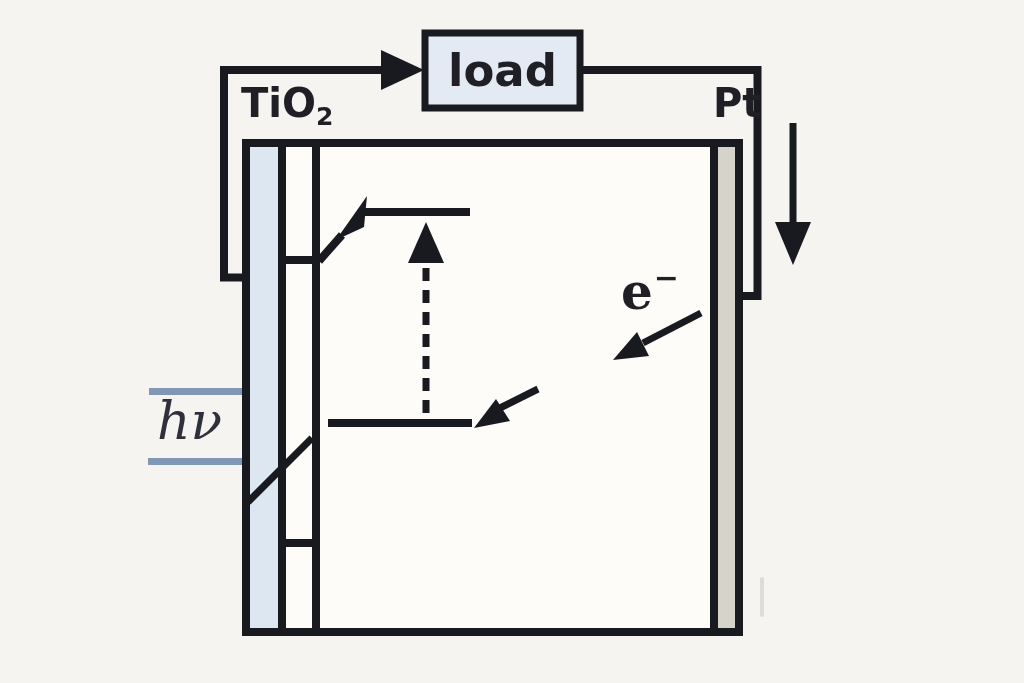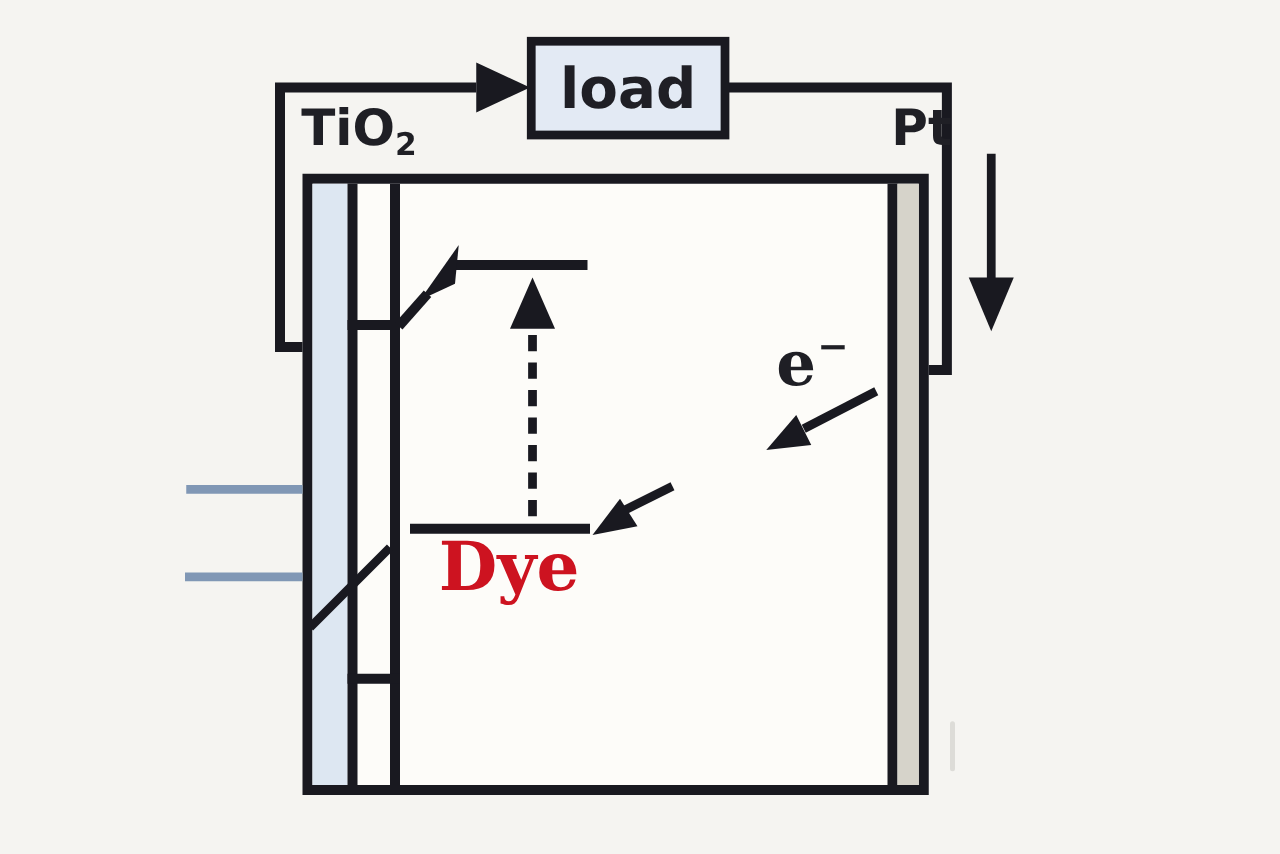--- a/index.html
+++ b/index.html
@@ -121,23 +121,23 @@
   </div>
 
   <div class="lbl tio2-label sans-bold">
     <span>TiO</span><span class="sub">2</span>
   </div>
 
   <div class="lbl pt-label sans-bold">
     <span>Pt</span>
   </div>
 
+  <div class="lbl hv-label">
+    <span>hν</span>
+  </div>
 
-  <div class="lbl dye-label serif-bold">
-    <span>Dye</span>
-  </div>
 
   <div class="lbl electron-label serif-bold">
     <span>e</span><span class="sup">−</span>
   </div>
 
 
 </div>
 
 </body></html>

